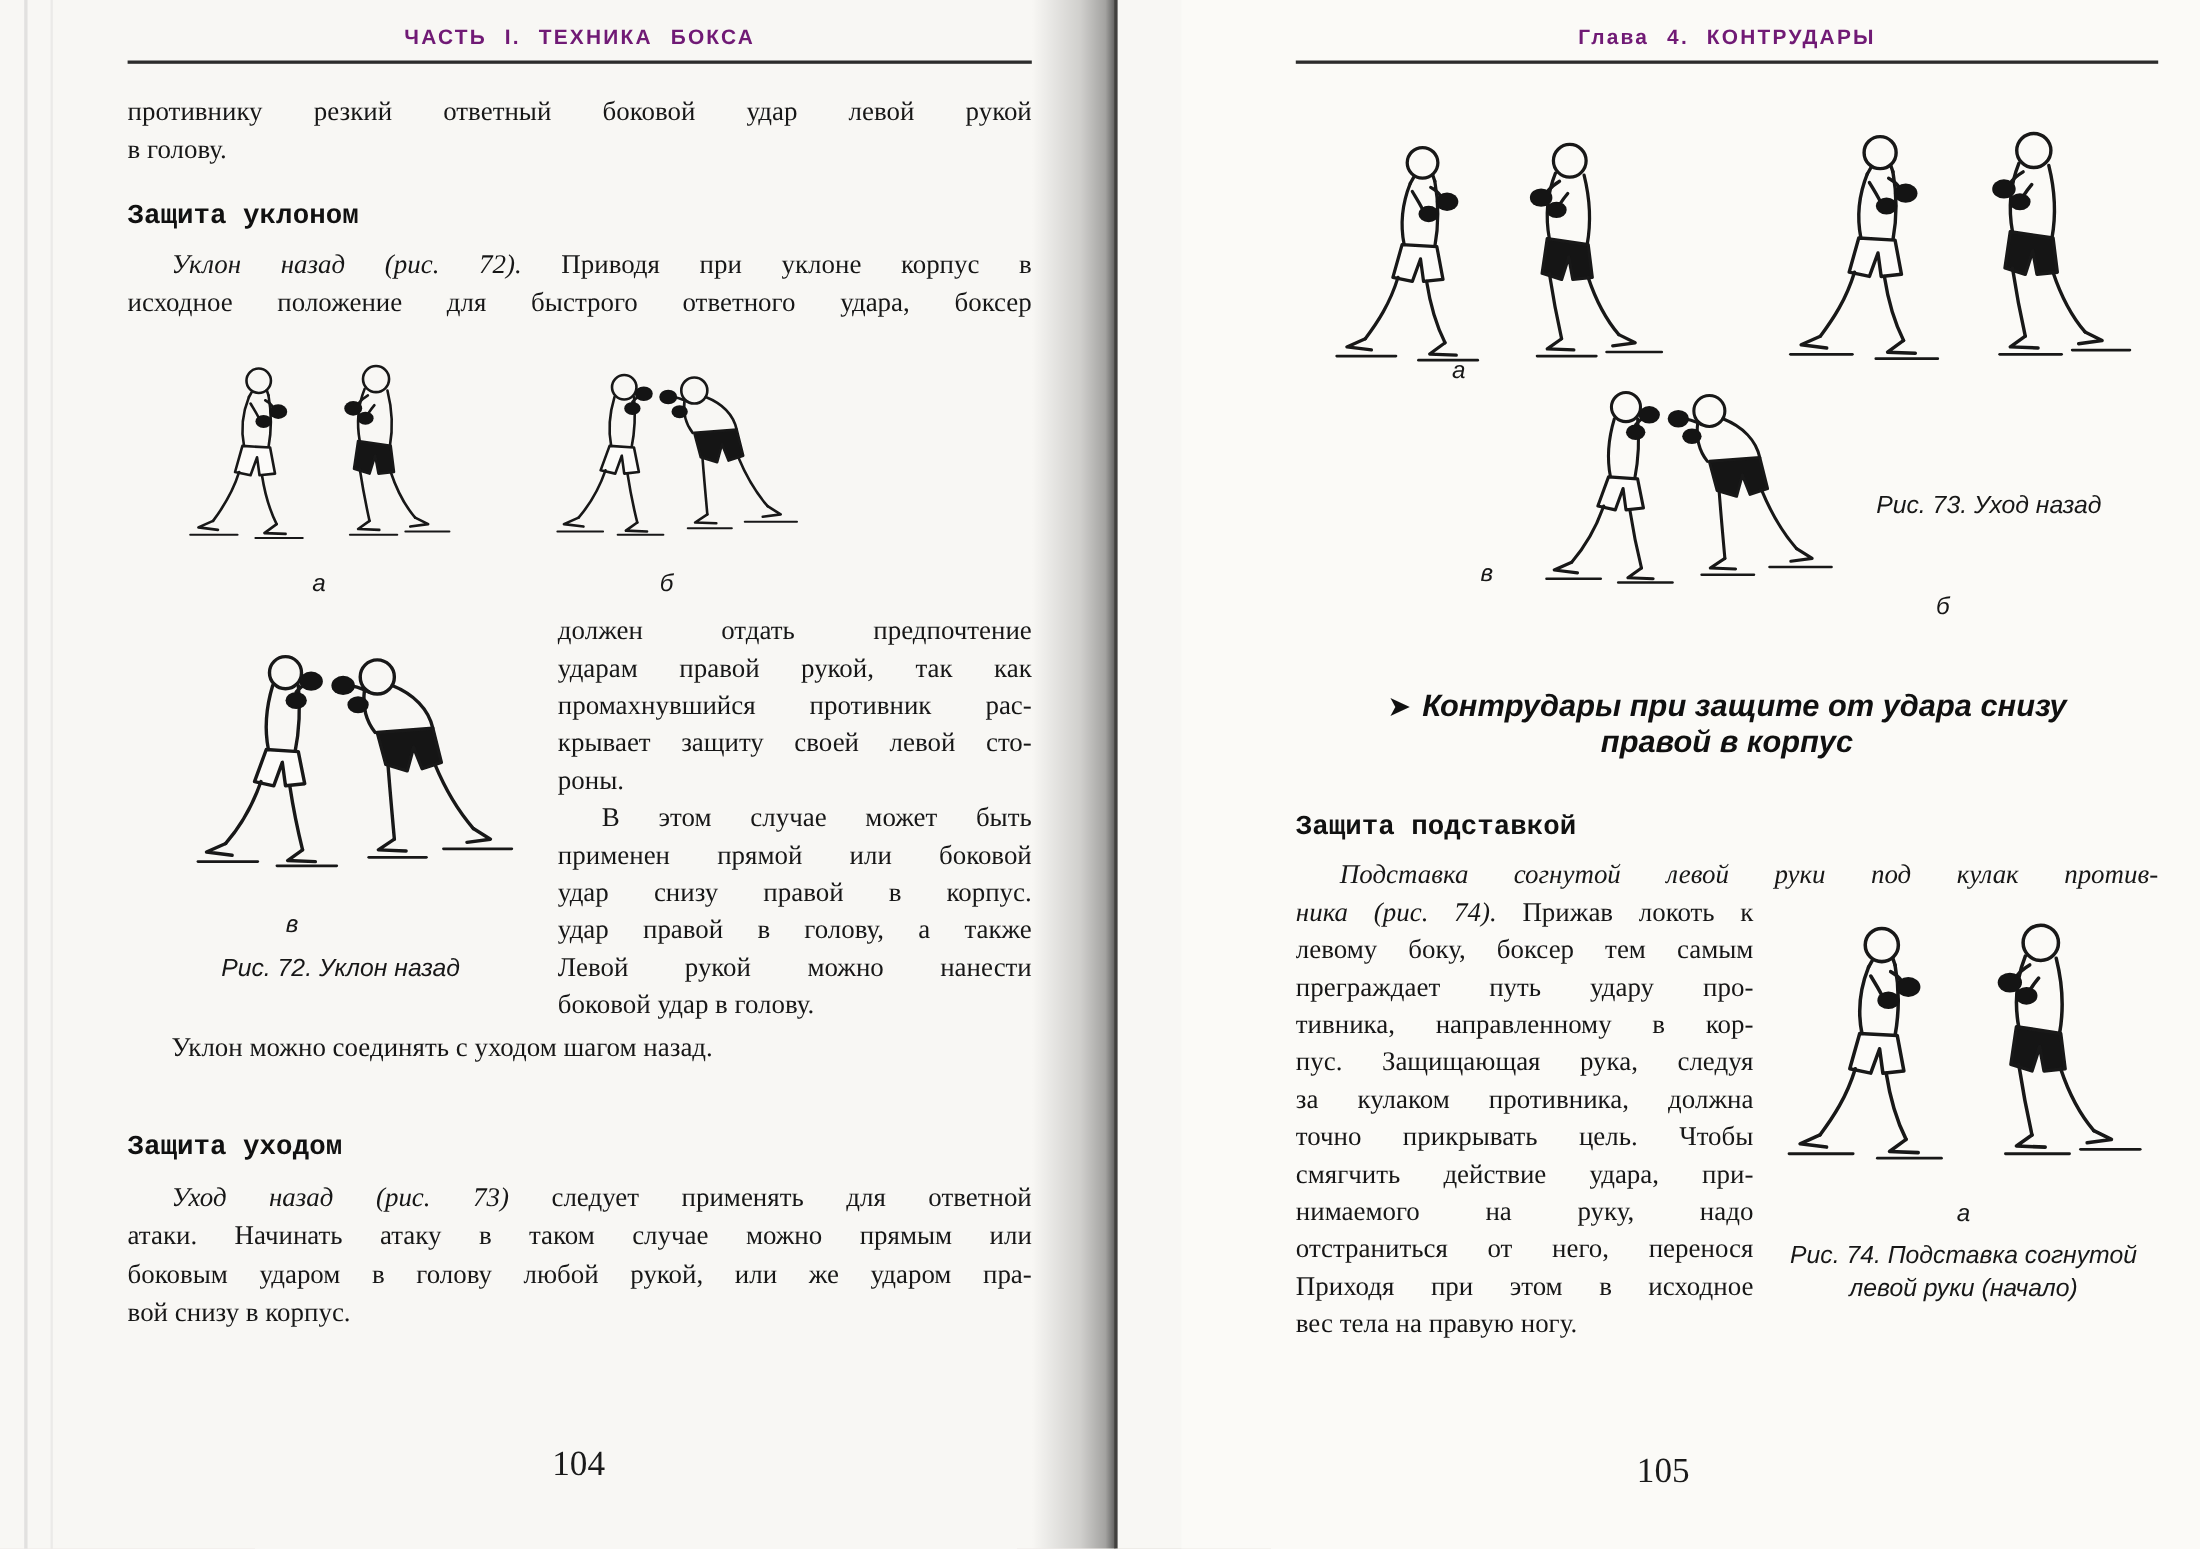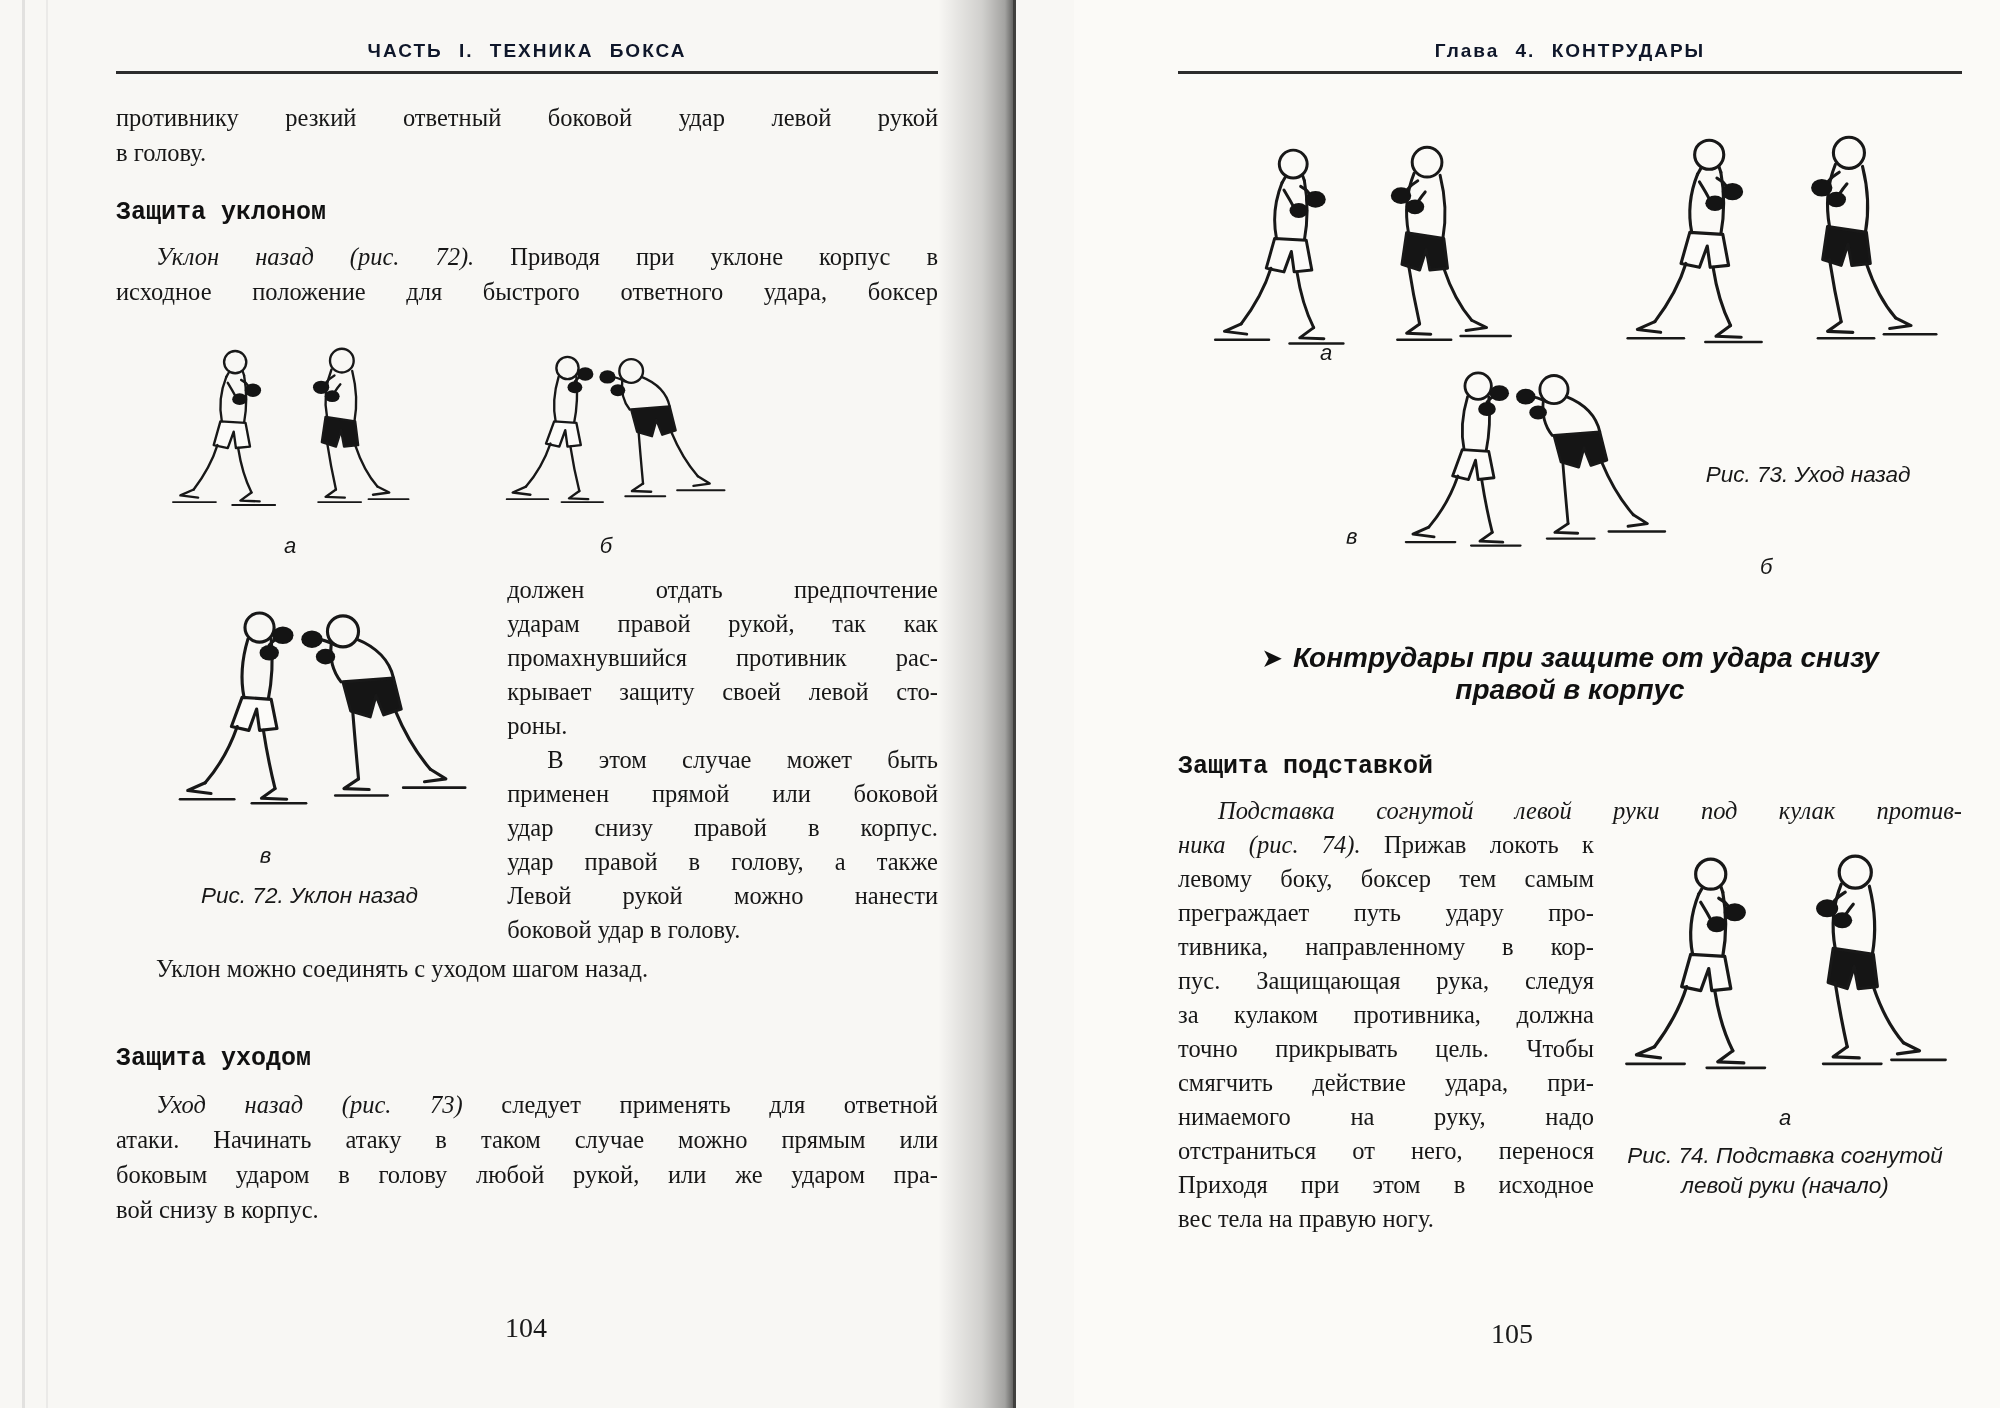--- a/index.html
+++ b/index.html
@@ -13,21 +13,21 @@
   .edge-a{position:absolute;left:22px;top:0;width:3px;height:100%;background:rgba(90,90,100,0.14);}
   .edge-b{position:absolute;left:46px;top:0;width:2px;height:100%;background:rgba(90,90,100,0.08);}
 
   .page{position:absolute;top:0;height:100%;}
   .page-l{left:0;width:1014px;background:#f8f7f4;}
   .page-r{left:1074px;width:984px;background:#fbfaf7;}
   .content-l{margin:0 76px 0 116px;}
   .content-r{margin:0 96px 0 104px;}
 
   .runhead{font-family:"Liberation Sans",sans-serif;font-weight:700;font-size:19px;
-           letter-spacing:2px;word-spacing:9px;text-align:center;padding-top:24px;color:#0f172a;margin-top:16px;}
+           letter-spacing:2px;word-spacing:9px;text-align:center;padding-top:24px;color:#701a75;}
   .runrule{border-bottom:3px solid #2c2c2c;margin-top:9px;}
 
   .bodytxt{font-size:24.5px;line-height:35px;}
   .line{text-align:justify;text-align-last:justify;white-space:normal;}
   .line.end{text-align-last:left;}
   .line.ind{text-indent:40px;}
   .smallcol .line{line-height:34px;}
 
   .h-sans{font-family:Liberation Mono, monospace;font-weight:700;font-size:25px;color:#111;}
   .lead-i{font-style:italic;}
@@ -43,21 +43,21 @@
   .col-txt{width:434px;margin-left:4px;}
 
   .arrowhead{font-family:"Liberation Sans",sans-serif;font-weight:700;font-style:italic;
              font-size:28px;line-height:32px;text-align:center;color:#101010;}
   .arrow{font-family:"DejaVu Sans",sans-serif;font-style:normal;font-size:26px;padding-right:10px;}
 
   .colsrow{display:flex;margin-top:0px;justify-content:center;}
   .col-l74{width:416px;}
   .col-fig74{flex:1;text-align:center;padding-left:14px;padding-top:4px;}
 
-  .pagenum{position:absolute;font-size:28px;color:#1a1a1a;}
+  .pagenum{position:absolute;font-size:32px;color:#1a1a1a;}
   .pn-l{left:116px;width:820px;text-align:center;top:1312px;}
   .pn-r{left:1120px;width:784px;text-align:center;top:1318px;}
 
   .rv-wrap{position:relative;height:252px;margin-top:-34px;}
   .rv-svg{position:absolute;left:196px;top:0;}
   .rv-laba{position:absolute;left:142px;top:-4px;}
   .rv-labv{position:absolute;left:168px;top:180px;}
   .rv-cap{position:absolute;left:470px;top:118px;width:320px;text-align:center;}
   .rb-lab{position:absolute;left:582px;top:210px;}
 </style>

